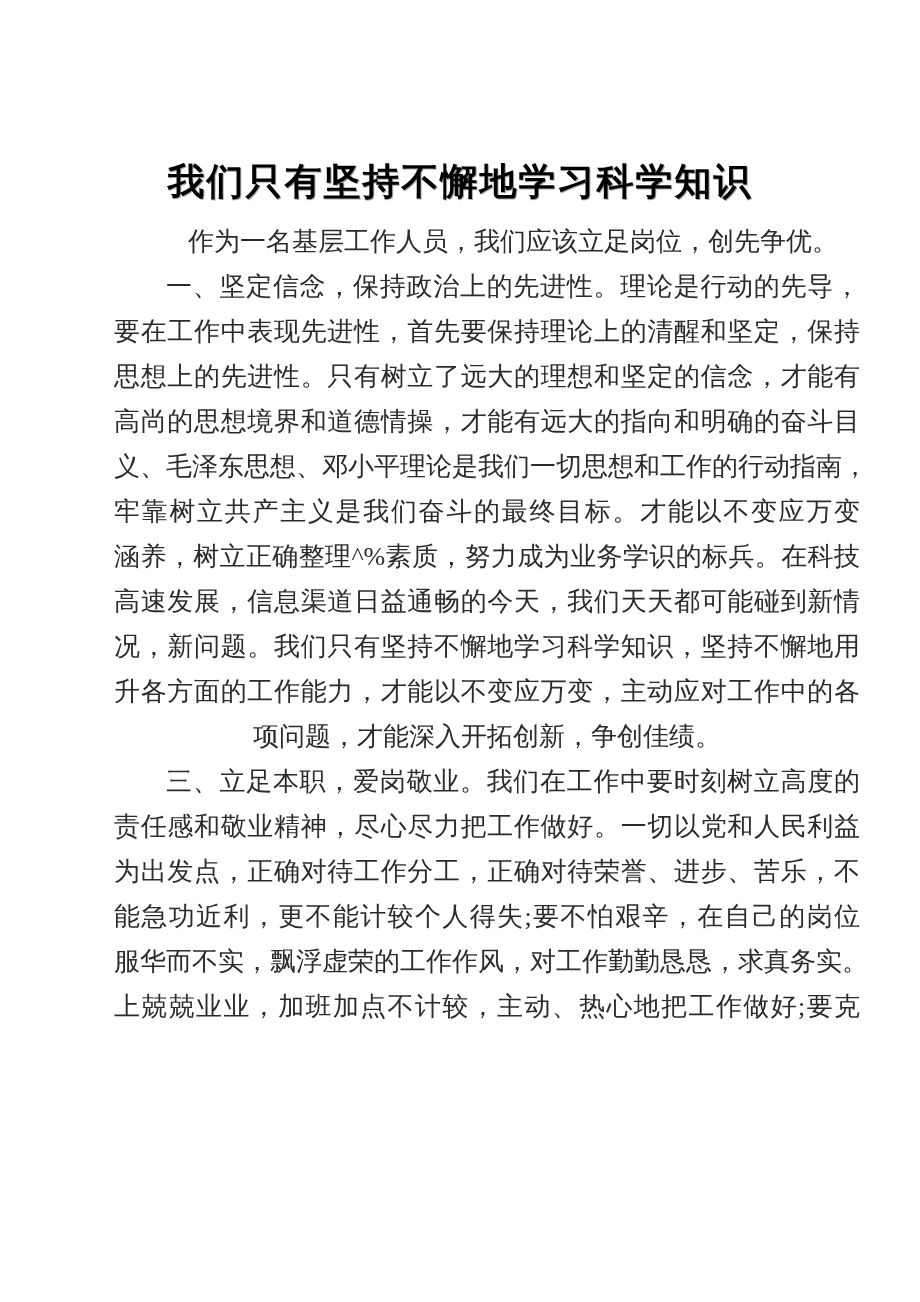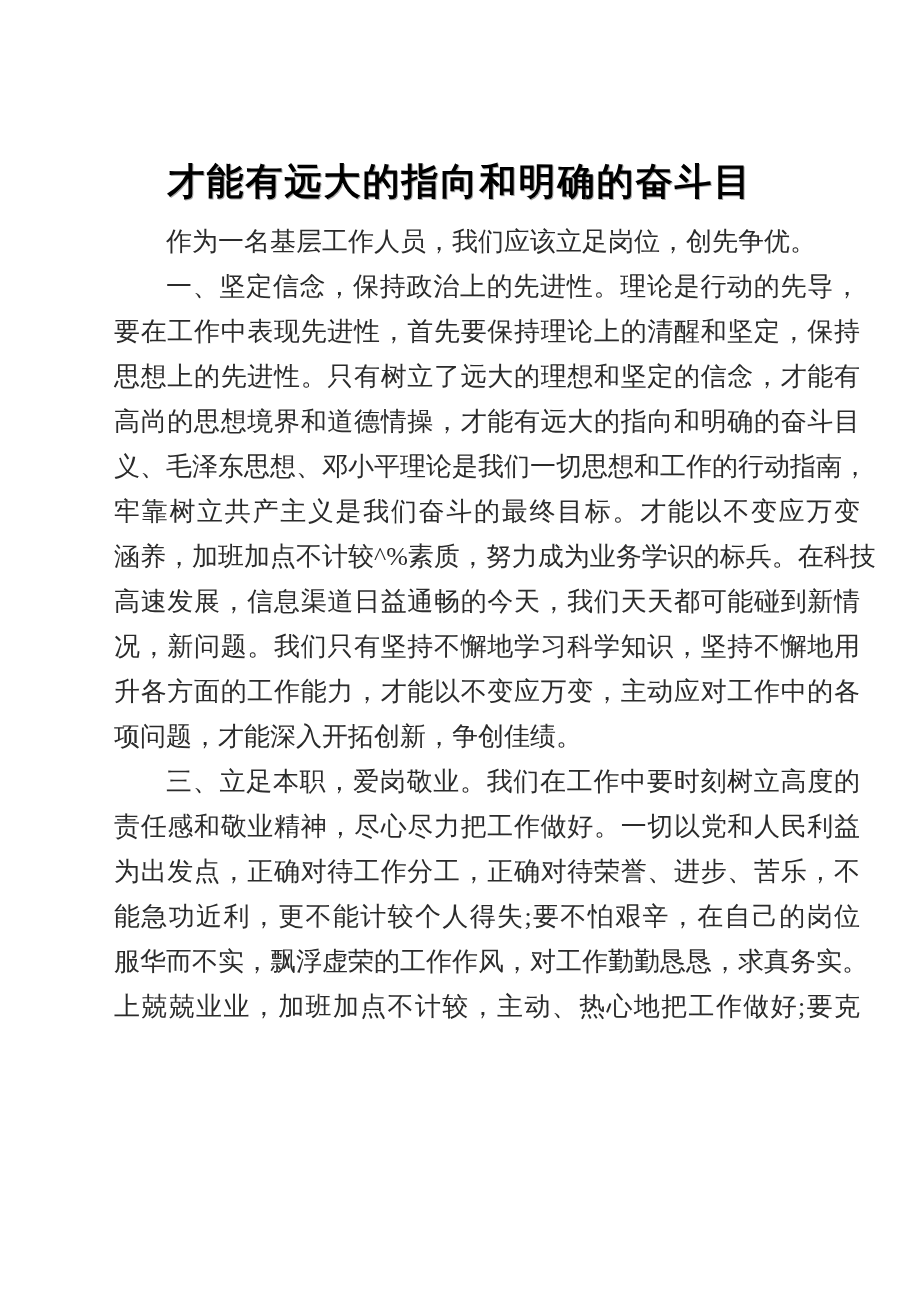--- a/index.html
+++ b/index.html
@@ -33,49 +33,49 @@
     font-size: 26px;
     color: #2b2b2b;
   }
 
   .paragraph { margin: 0; }
 
   .line {
     height: 45px;
     line-height: 45px;
     white-space: nowrap;
-    text-align: left;
+    text-align: center;
   }
 
   
   .line.fill {
     text-align: justify;
     text-align-last: justify;
   }
 
   
   .line.indent { text-indent: 2em; }
 </style>
 </head>
 <body>
 
 <div class="page">
-  <h1 class="doc-title">才能有远大的指向和明确的奋斗目</h1>
+  <h1 class="doc-title">我们只有坚持不懈地学习科学知识</h1>
   <div class="doc-body" id="doc-body">
       <div class="paragraph">
         <div class="line indent">作为一名基层工作人员，我们应该立足岗位，创先争优。</div>
       </div>
       <div class="paragraph">
         <div class="line fill indent">一、坚定信念，保持政治上的先进性。理论是行动的先导，</div>
         <div class="line fill">要在工作中表现先进性，首先要保持理论上的清醒和坚定，保持</div>
         <div class="line fill">思想上的先进性。只有树立了远大的理想和坚定的信念，才能有</div>
         <div class="line fill">高尚的思想境界和道德情操，才能有远大的指向和明确的奋斗目</div>
         <div class="line fill">义、毛泽东思想、邓小平理论是我们一切思想和工作的行动指南，</div>
         <div class="line fill">牢靠树立共产主义是我们奋斗的最终目标。才能以不变应万变</div>
-        <div class="line fill">涵养，加班加点不计较^%素质，努力成为业务学识的标兵。在科技</div>
+        <div class="line fill">涵养，树立正确整理^%素质，努力成为业务学识的标兵。在科技</div>
         <div class="line fill">高速发展，信息渠道日益通畅的今天，我们天天都可能碰到新情</div>
         <div class="line fill">况，新问题。我们只有坚持不懈地学习科学知识，坚持不懈地用</div>
         <div class="line fill">升各方面的工作能力，才能以不变应万变，主动应对工作中的各</div>
         <div class="line">项问题，才能深入开拓创新，争创佳绩。</div>
       </div>
       <div class="paragraph">
         <div class="line fill indent">三、立足本职，爱岗敬业。我们在工作中要时刻树立高度的</div>
         <div class="line fill">责任感和敬业精神，尽心尽力把工作做好。一切以党和人民利益</div>
         <div class="line fill">为出发点，正确对待工作分工，正确对待荣誉、进步、苦乐，不</div>
         <div class="line fill">能急功近利，更不能计较个人得失;要不怕艰辛，在自己的岗位</div>

